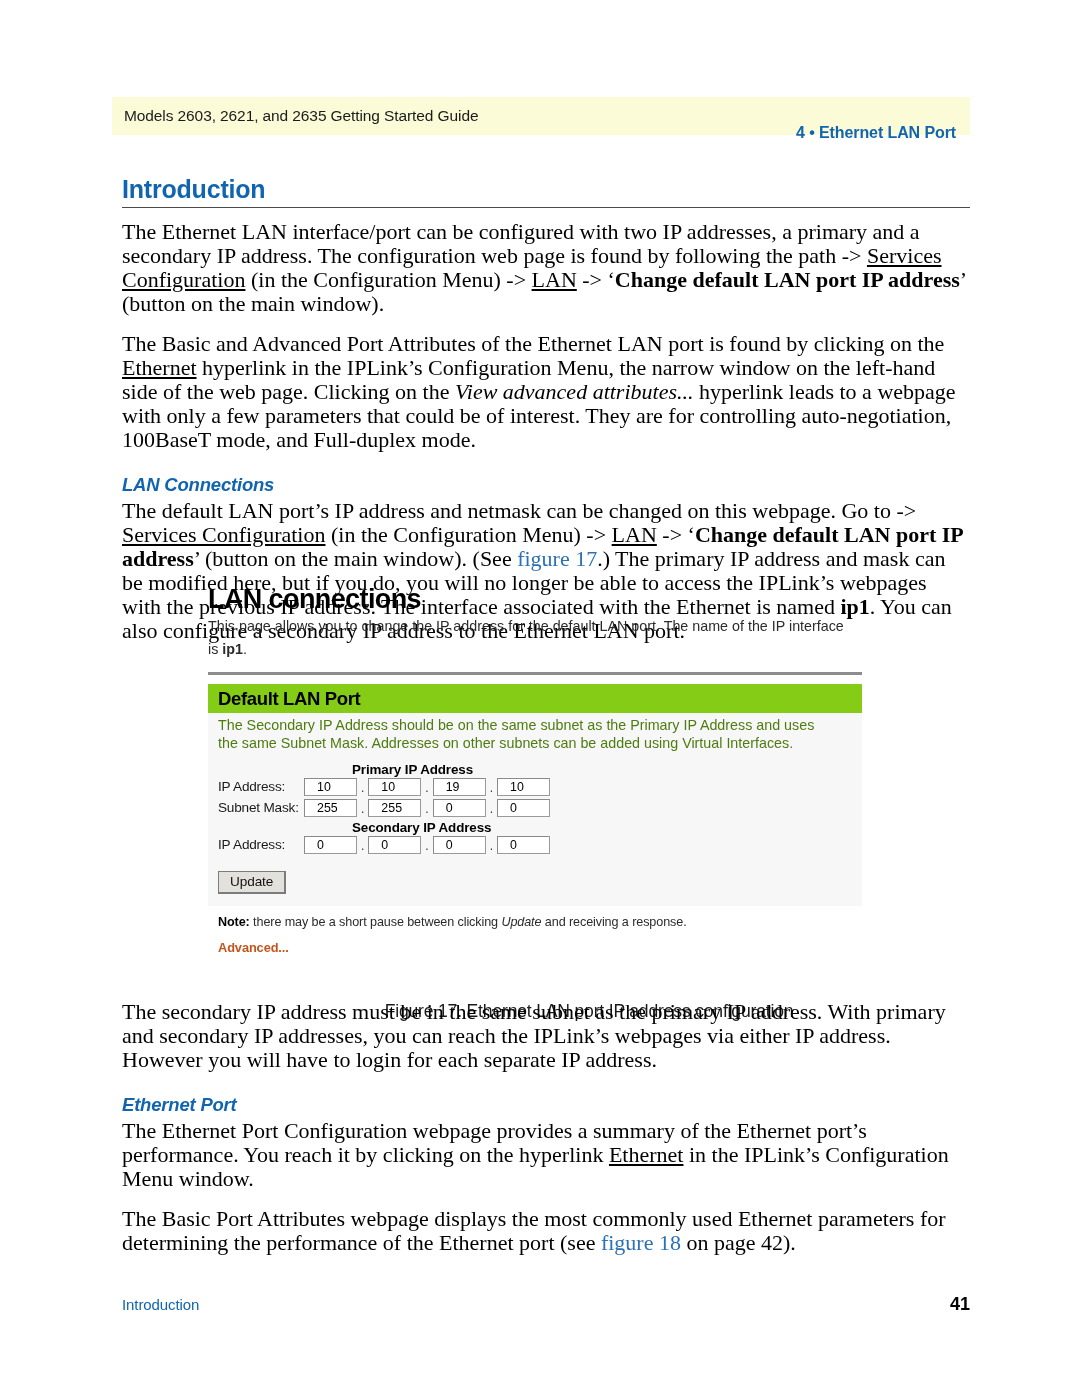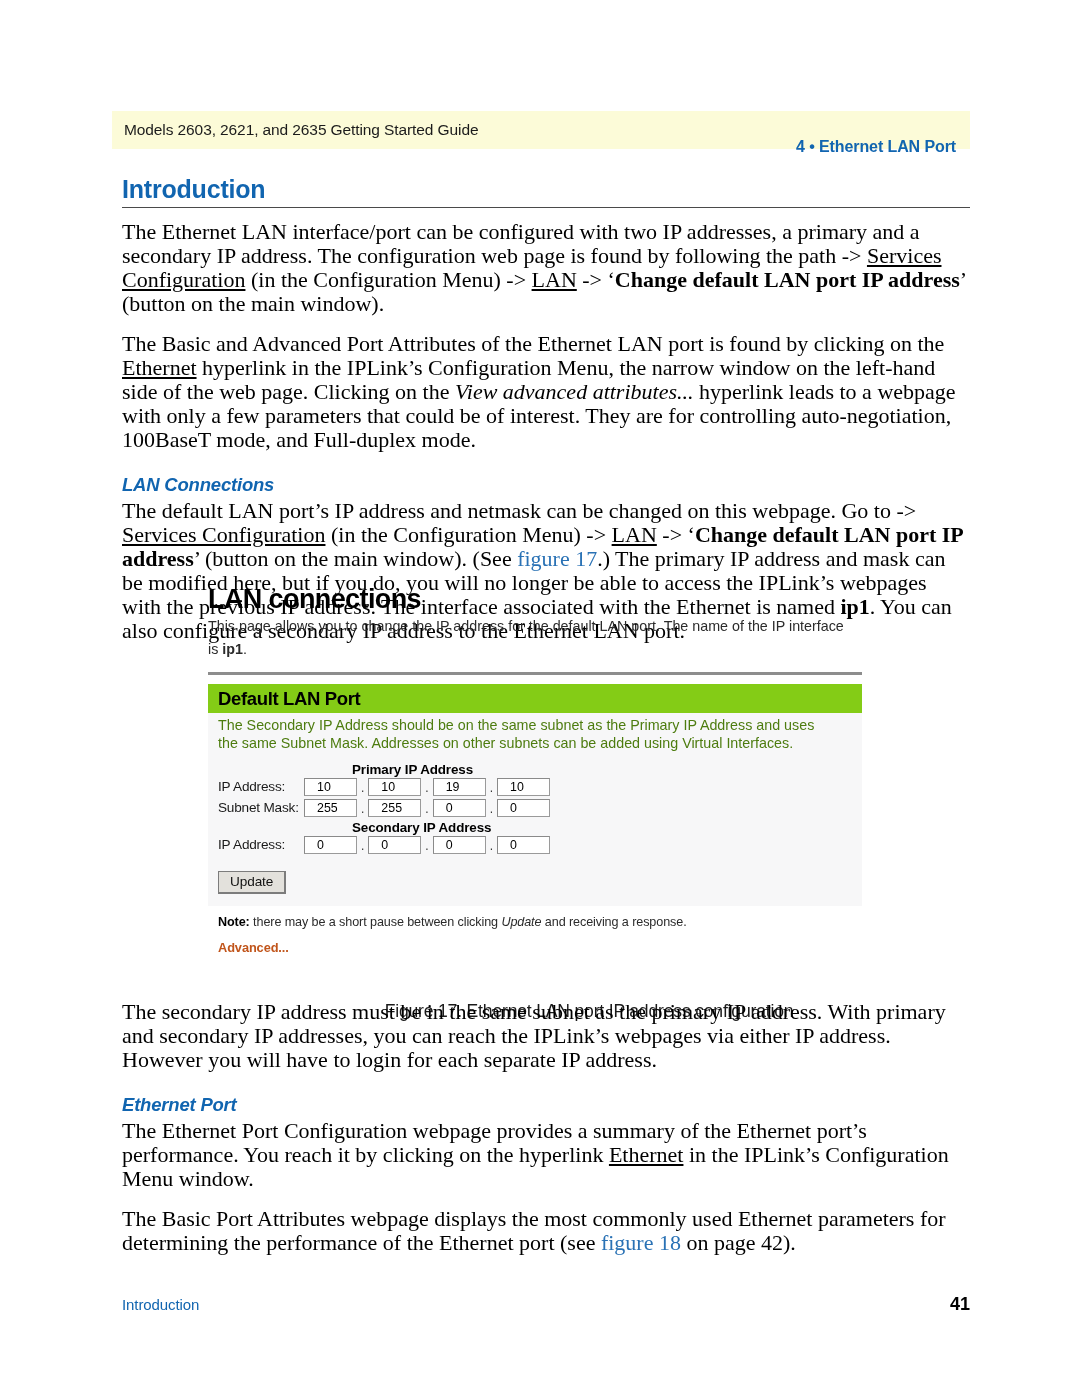--- a/index.html
+++ b/index.html
@@ -14,21 +14,21 @@
     position: relative;
     font-family: "Liberation Serif", serif;
     color: #000000;
     overflow: hidden;
   }
 
   
   .page-header {
     position: absolute;
     left: 112px;
-    top: 111px;
+    top: 97px;
     width: 858px;
     height: 38px;
     background: #fcfbd8;
     display: flex;
     align-items: center;
     justify-content: space-between;
     box-sizing: border-box;
     padding: 0 14px 0 12px;
   }
   .header-left {

